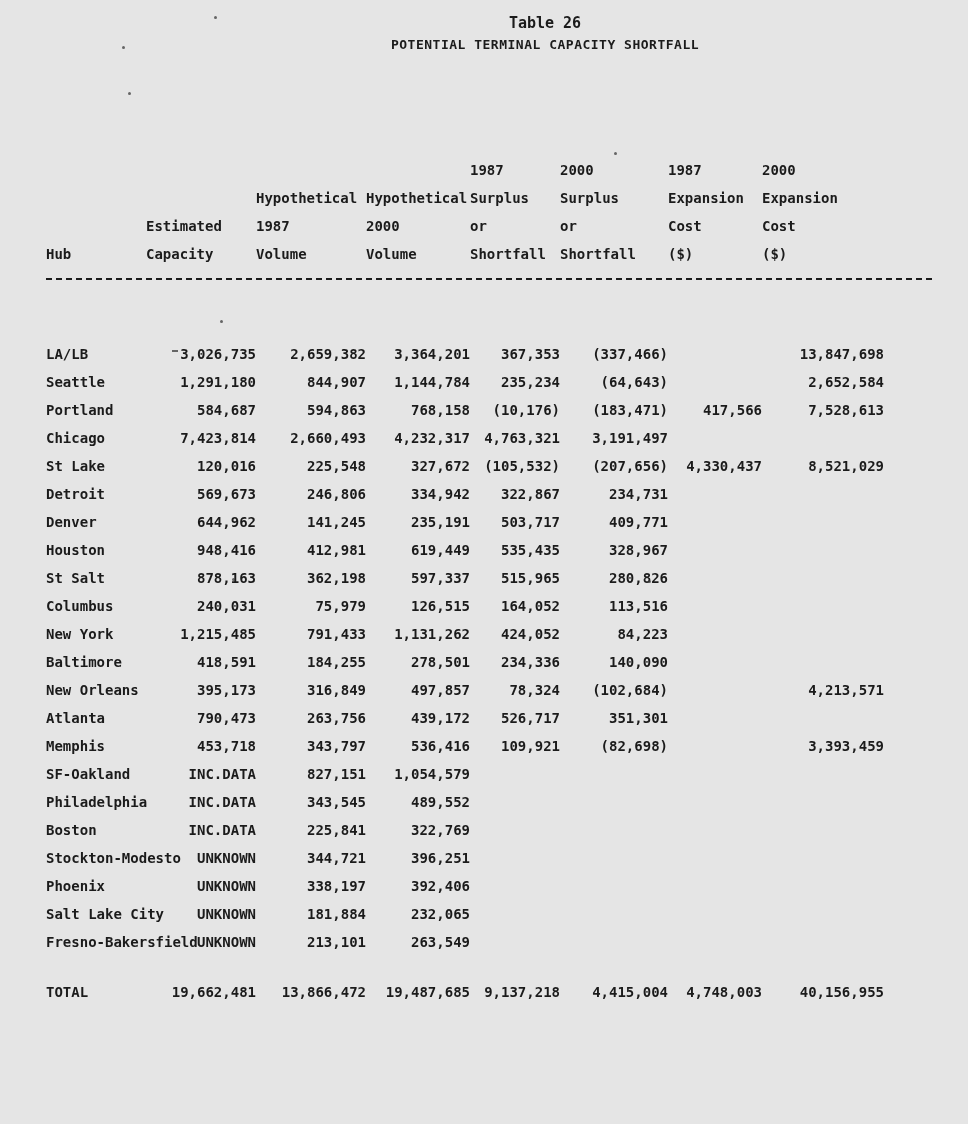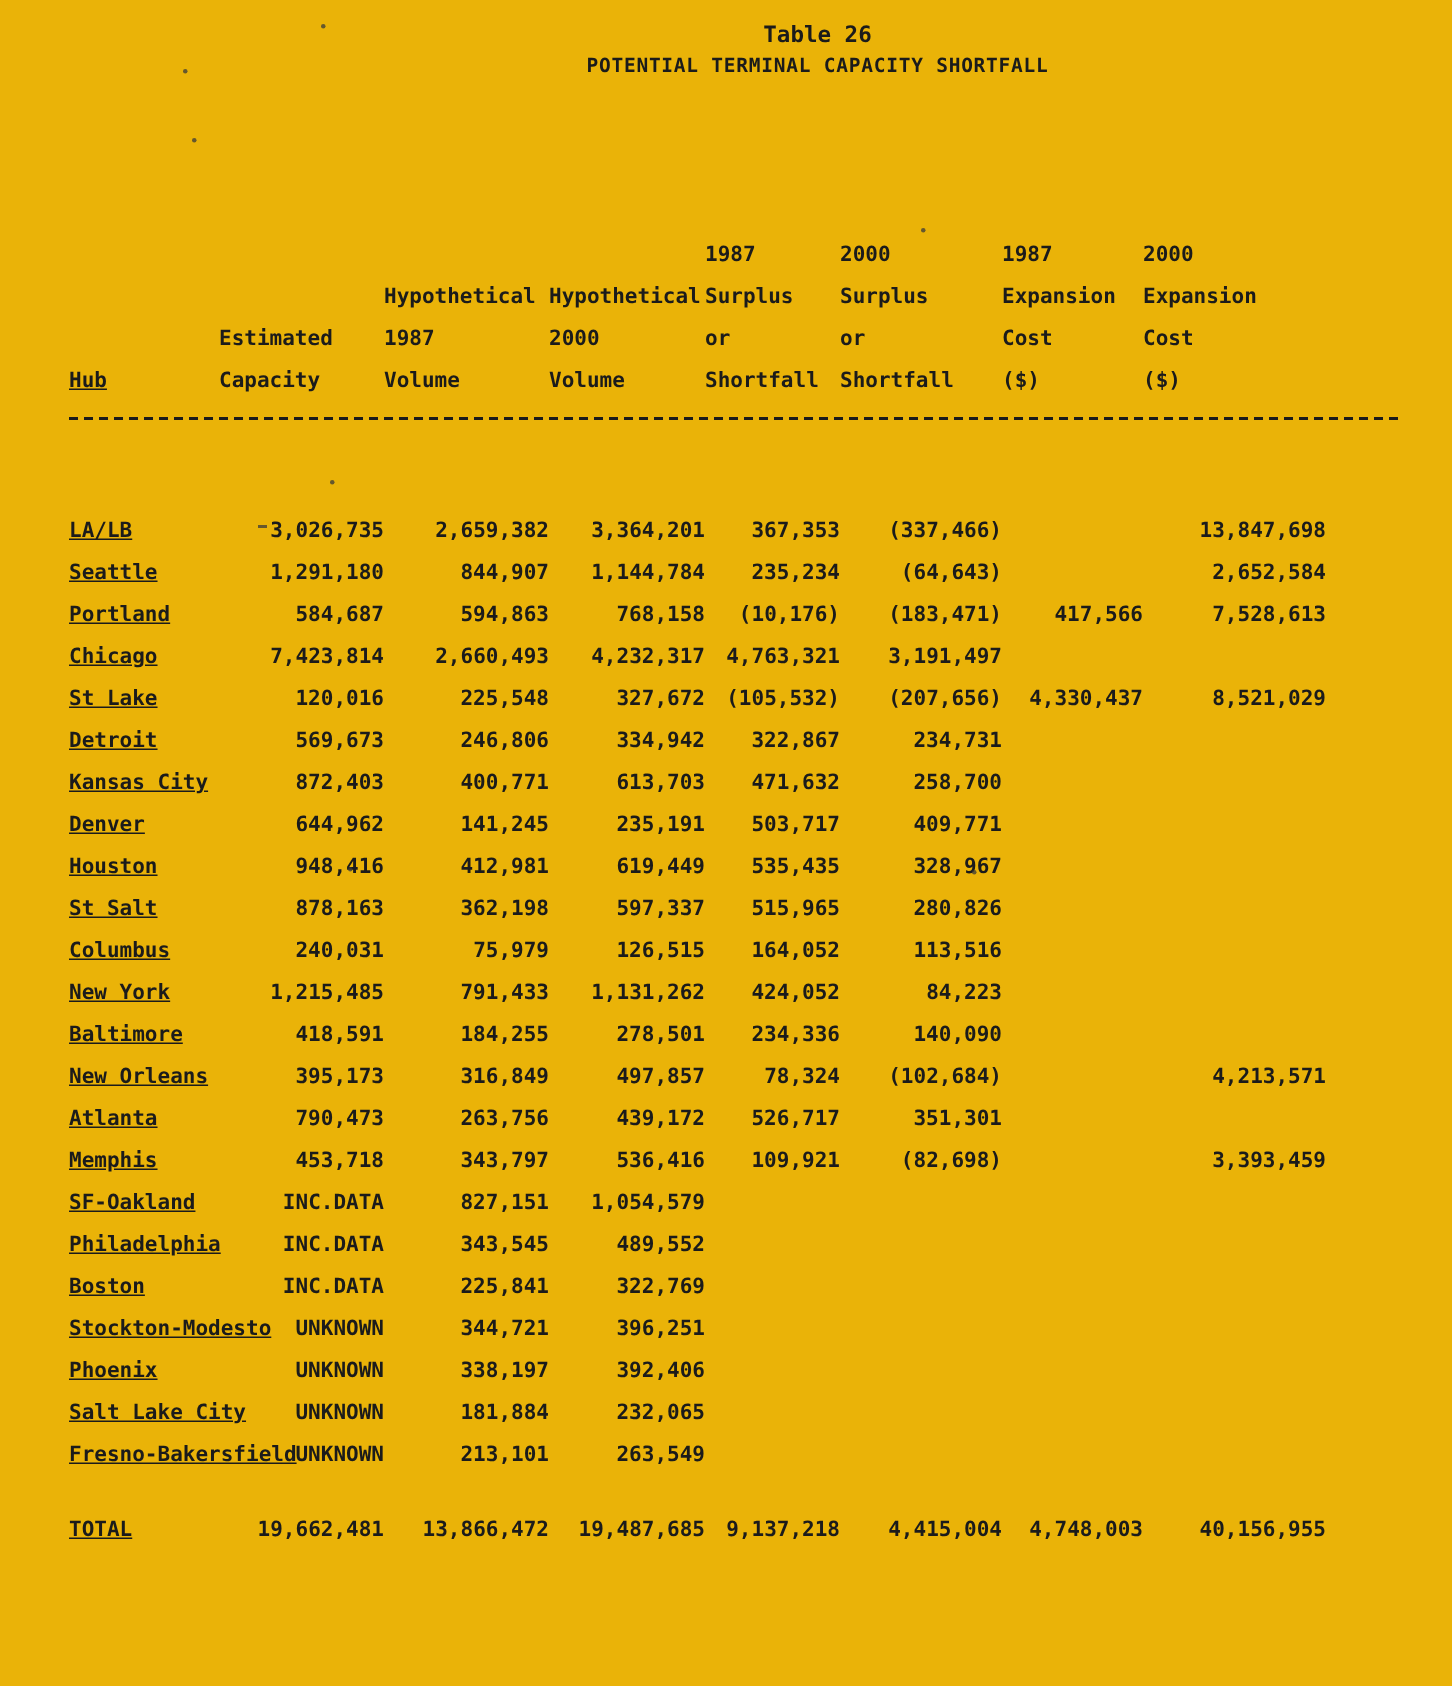--- a/index.html
+++ b/index.html
@@ -1,27 +1,27 @@
 <!DOCTYPE html>
 <html><head>
 <meta charset="utf-8">
 <style>
   html,body{margin:0;padding:0;background:#ffffff;}
   .page{
-    position:relative;width:968px;height:1124px;background:#eab308;overflow:hidden;
+    position:relative;width:968px;height:1124px;background:#e5e5e5;overflow:hidden;
     font-family:"DejaVu Sans Mono","Liberation Mono",monospace;
     font-weight:700;color:#1b1b1b;
   }
   .titles{width:890px;margin:12px 0 0 100px;text-align:center;}
   .title{font-size:15px;line-height:22px;}
   .subtitle{font-size:13px;line-height:22px;letter-spacing:.5px;}
   table.cap{border-collapse:collapse;table-layout:fixed;width:838px;margin:100px 0 0 46px;}
   th,td{padding:0;font-weight:700;font-size:14px;white-space:nowrap;}
   th{vertical-align:bottom;text-align:left;}
-  th.hub-col,td.hub-col{text-align:left;text-decoration:underline;}
+  th.hub-col,td.hub-col{text-align:left;}
   .hl{height:28px;line-height:28px;}
   td{height:28px;line-height:28px;text-align:right;overflow:visible;}
   .sep-cell{height:62px;vertical-align:top;padding-top:10px;}
   .dashline{width:890px;height:2px;
     background:repeating-linear-gradient(90deg,#1b1b1b 0 6px,transparent 6px 10px);}
   tr.spacer td{height:22px;}
   .speck{position:absolute;background:#3a3a3a;border-radius:50%;width:3px;height:3px;opacity:.75;}
   .speck.dash{border-radius:0;width:6px;height:2px;}
 </style>
 </head>
@@ -157,30 +157,20 @@
           <td class="hub-col">Detroit</td>
           <td>569,673</td>
           <td>246,806</td>
           <td>334,942</td>
           <td>322,867</td>
           <td>234,731</td>
           <td></td>
           <td></td>
         </tr>
         <tr>
-          <td class="hub-col">Kansas City</td>
-          <td>872,403</td>
-          <td>400,771</td>
-          <td>613,703</td>
-          <td>471,632</td>
-          <td>258,700</td>
-          <td></td>
-          <td></td>
-        </tr>
-        <tr>
           <td class="hub-col">Denver</td>
           <td>644,962</td>
           <td>141,245</td>
           <td>235,191</td>
           <td>503,717</td>
           <td>409,771</td>
           <td></td>
           <td></td>
         </tr>
         <tr>

